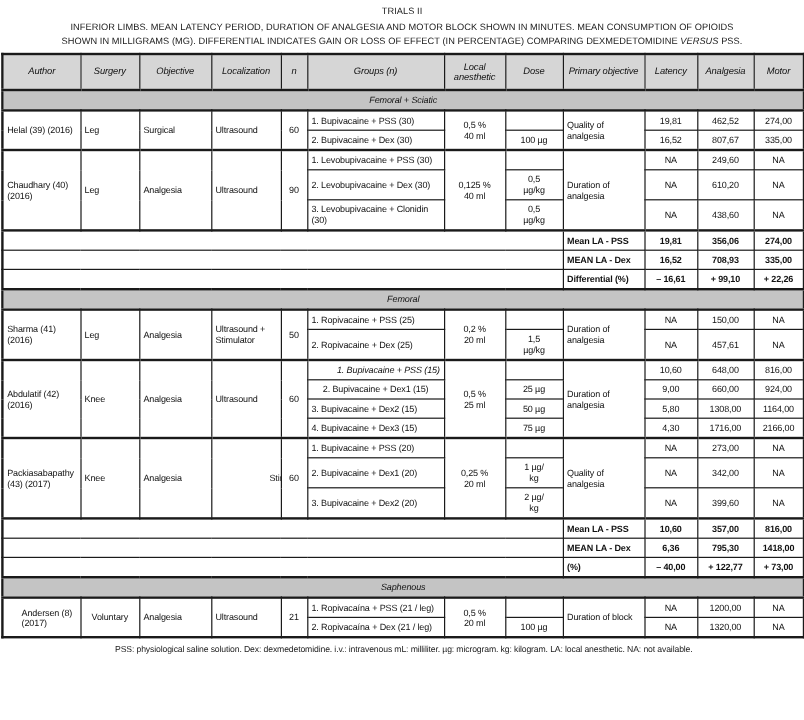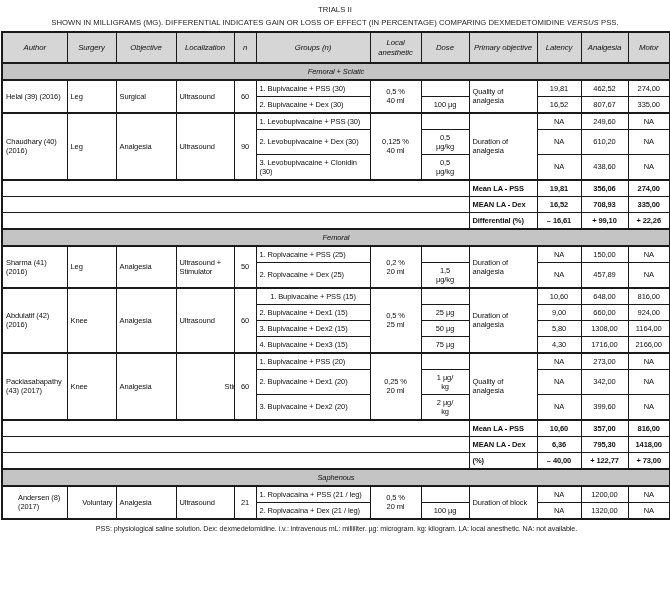--- a/index.html
+++ b/index.html
@@ -38,20 +38,21 @@
   tr.block-start td{border-top-width:2px;}
   td.bold{font-weight:bold;}
   .footnote{font-size:7.2px;letter-spacing:-0.1px;margin:4px 0 0 3px;color:#222;text-align:center;}
 </style>
 </head>
 <body>
 
 <div class="page">
   <div class="title-block">
     <div class="title-line">TRIALS II</div>
+    <div class="title-line caption-line">INFERIOR LIMBS. MEAN LATENCY PERIOD, DURATION OF ANALGESIA AND MOTOR BLOCK SHOWN IN MINUTES. MEAN CONSUMPTION OF OPIOIDS</div>
     <div class="title-line caption-line">SHOWN IN MILLIGRAMS (MG). DIFFERENTIAL INDICATES GAIN OR LOSS OF EFFECT (IN PERCENTAGE) COMPARING DEXMEDETOMIDINE <i>VERSUS</i> PSS.</div>
   </div>
 
   <table>
     <colgroup>
         <col style="width: 65px;">
         <col style="width: 49px;">
         <col style="width: 60px;">
         <col style="width: 58px;">
         <col style="width: 22px;">
@@ -173,40 +174,40 @@
           <td rowspan="2" style="text-align: left;">Duration of analgesia</td>
           <td>NA</td>
           <td>150,00</td>
           <td>NA</td>
         </tr>
         <tr>
           <td style="text-align: left;">2. Ropivacaine + Dex (25)</td>
           <td>1,5
 µg/kg</td>
           <td>NA</td>
-          <td>457,89</td>
+          <td>457,61</td>
           <td>NA</td>
         </tr>
         <tr class="block-start">
           <td rowspan="4" style="text-align: left; margin-top: 12px;">Abdulatif (42) (2016)</td>
           <td rowspan="4" style="text-align: left;">Knee</td>
           <td rowspan="4" style="text-align: left;">Analgesia</td>
           <td rowspan="4" style="text-align: left;">Ultrasound</td>
           <td rowspan="4">60</td>
-          <td style="text-align: center;">1. Bupivacaine + PSS (15)</td>
+          <td style="text-align: right; font-style: italic;">1. Bupivacaine + PSS (15)</td>
           <td rowspan="4">0,5 %
 25 ml</td>
           <td></td>
           <td rowspan="4" style="text-align: left;">Duration of analgesia</td>
           <td>10,60</td>
           <td>648,00</td>
           <td>816,00</td>
         </tr>
         <tr>
-          <td style="text-align: left;">2. Bupivacaine + Dex1 (15)</td>
+          <td style="text-align: center;">2. Bupivacaine + Dex1 (15)</td>
           <td>25 µg</td>
           <td>9,00</td>
           <td>660,00</td>
           <td>924,00</td>
         </tr>
         <tr>
           <td style="text-align: left;">3. Bupivacaine + Dex2 (15)</td>
           <td>50 µg</td>
           <td>5,80</td>
           <td>1308,00</td>
@@ -269,21 +270,21 @@
           <td class="bold" style="text-align: left;">(%)</td>
           <td class="bold">– 40,00</td>
           <td class="bold">+ 122,77</td>
           <td class="bold">+ 73,00</td>
         </tr>
         <tr>
           <td colspan="12" class="section">Saphenous</td>
         </tr>
         <tr class="block-start">
           <td rowspan="2" style="text-align: left; padding-left: 15px;">Andersen (8) (2017)</td>
-          <td rowspan="2" style="text-align: right;">Voluntary</td>
+          <td rowspan="2" style="text-align: center;">Voluntary</td>
           <td rowspan="2" style="text-align: left;">Analgesia</td>
           <td rowspan="2" style="text-align: left;">Ultrasound</td>
           <td rowspan="2">21</td>
           <td style="text-align: left;">1. Ropivacaína + PSS (21 / leg)</td>
           <td rowspan="2">0,5 %
 20 ml</td>
           <td></td>
           <td rowspan="2" style="text-align: left;">Duration of block</td>
           <td>NA</td>
           <td>1200,00</td>

